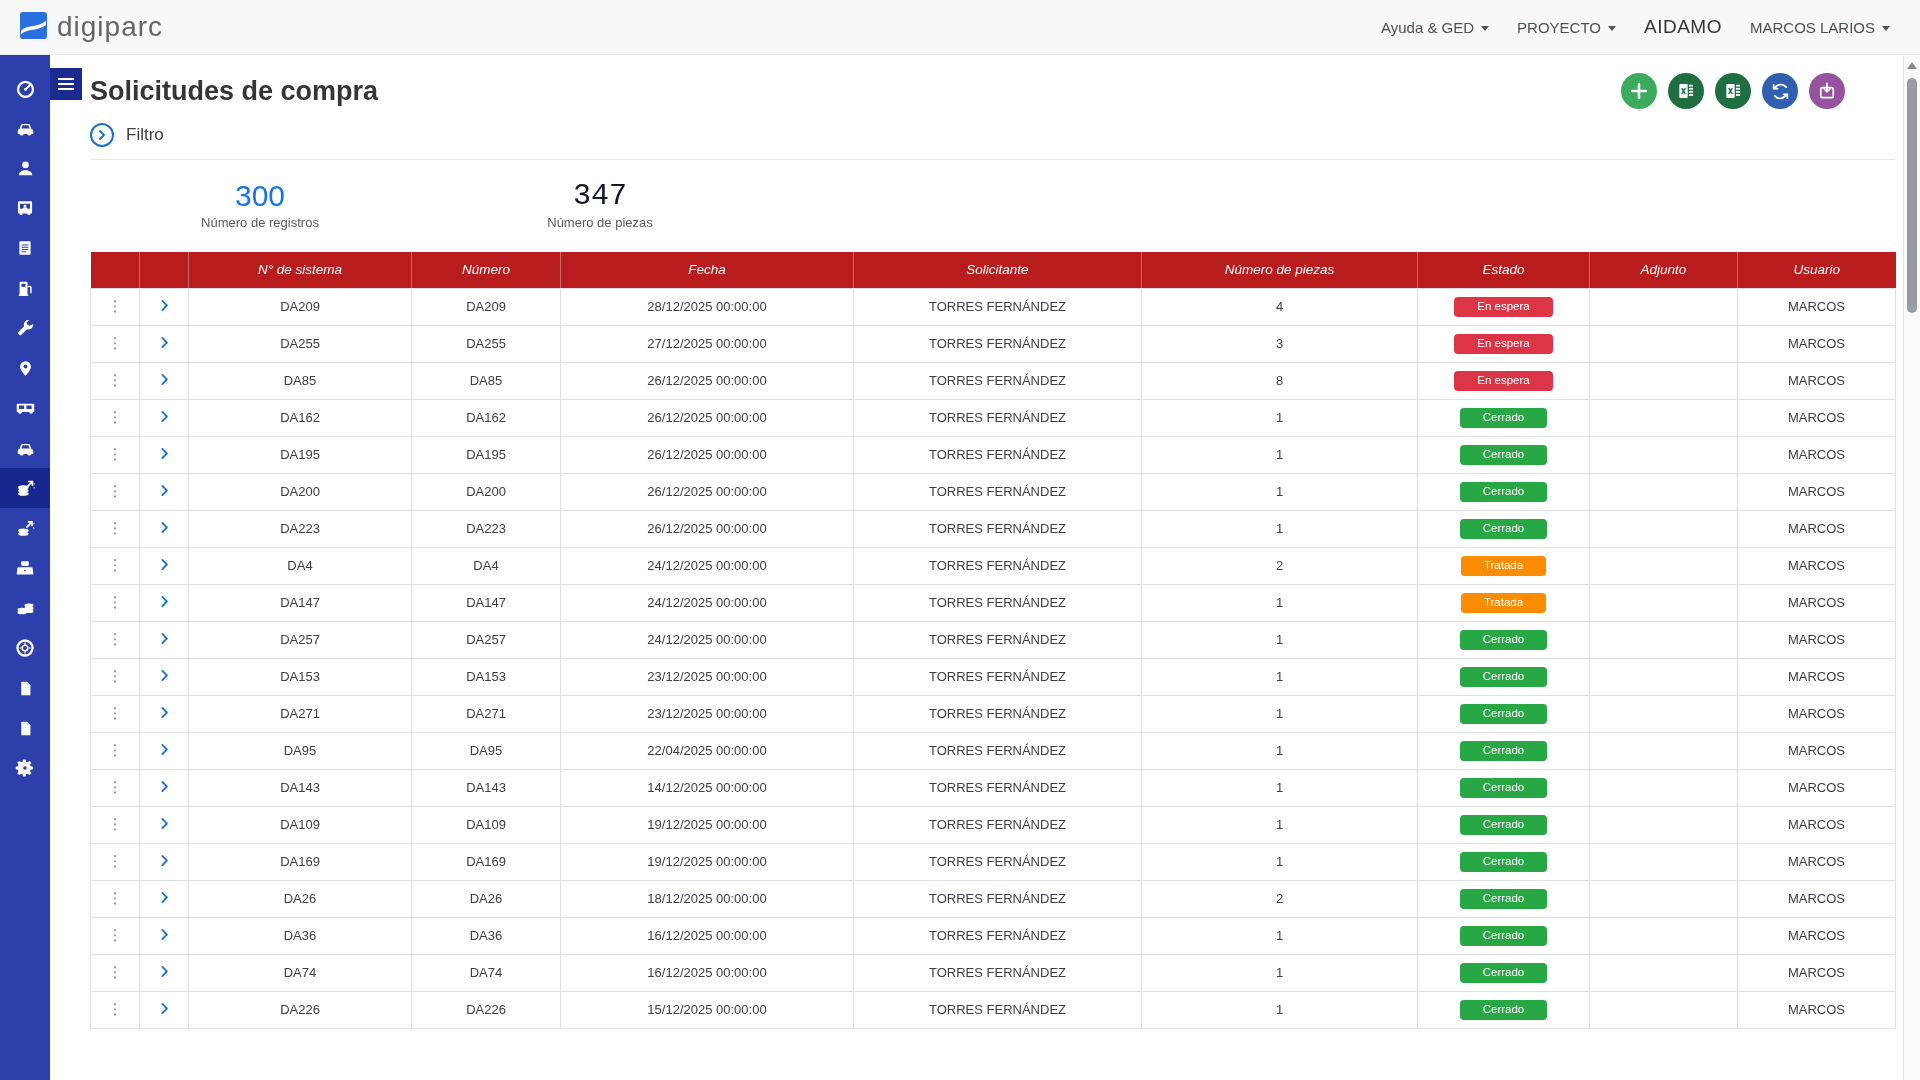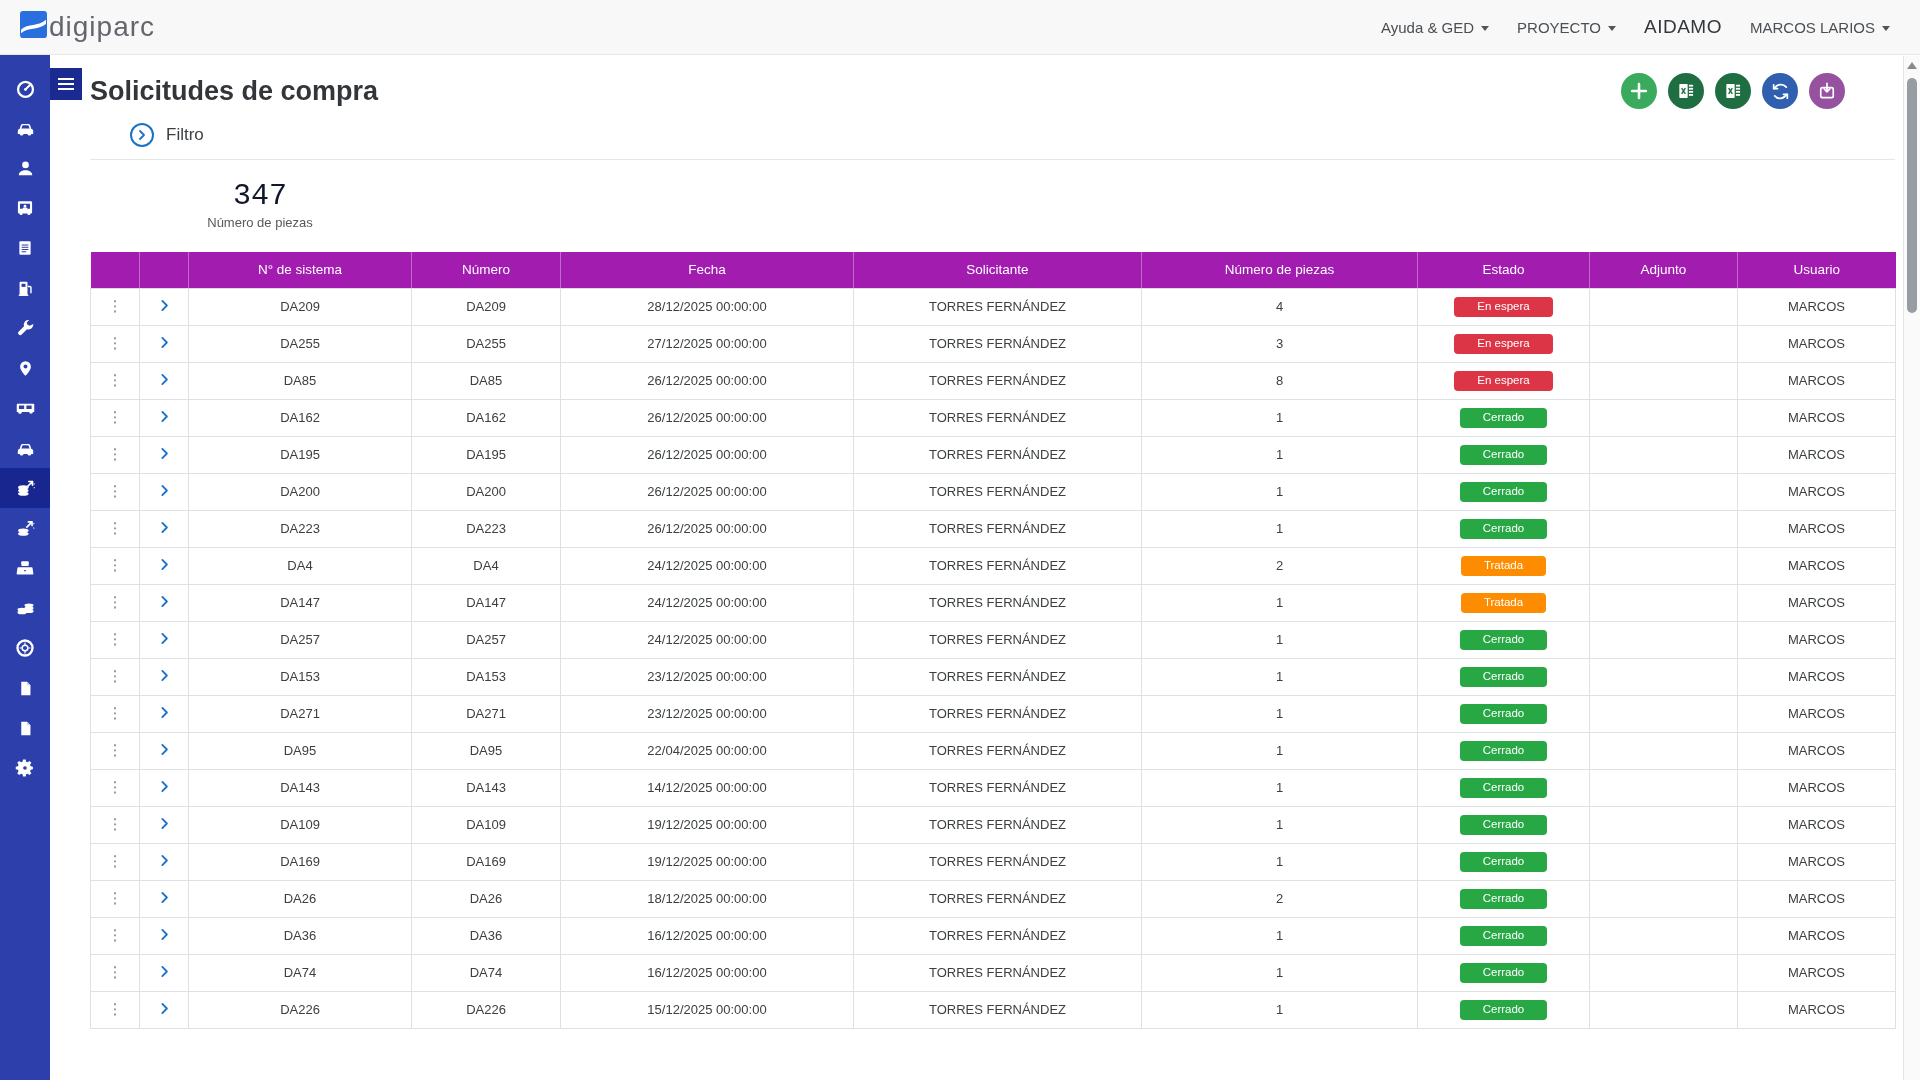--- a/index.html
+++ b/index.html
@@ -4,21 +4,21 @@
 <style>
   * { margin:0; padding:0; box-sizing:border-box; }
   html,body { width:1920px; height:1080px; overflow:hidden; background:#fff;
               font-family:"Liberation Sans", sans-serif; }
 
   
   .topbar { position:absolute; left:0; top:0; width:1920px; height:55px;
             background:#f8f8f8; border-bottom:1px solid #e7e7e7;
             display:flex; align-items:center; justify-content:space-between;
             padding:0 30px 0 20px; z-index:30; }
-  .brand { display:flex; gap:2px; }
+  .brand { display:flex; align-items:center; gap:10px; }
   .brand-text { font-size:28px; color:#63666d; font-weight:300; letter-spacing:1px; }
   .topnav { display:flex; gap:28px; }
   .nav-item { display:flex; align-items:center; gap:7px; font-size:15px; color:#4a4f54; cursor:pointer; }
   .nav-item.emphasis { font-size:19px; color:#33363b; letter-spacing:0.5px; }
   .caret { width:0; height:0; border-left:4.5px solid transparent; border-right:4.5px solid transparent;
            border-top:5px solid #555; margin-top:2px; }
 
   
   .sidebar { position:absolute; left:0; top:55px; width:50px; height:1025px;
              background:#2d3fab; z-index:20; padding-top:13px; }
@@ -34,36 +34,36 @@
   
   .content { position:absolute; left:50px; top:55px; width:1853px; height:1025px;
              background:#fff; padding:0 0 0 40px; }
   .head-row { display:flex; align-items:center; justify-content:space-between;
               margin-top:18px; padding-right:58px; }
   .page-title { font-size:27px; font-weight:700; color:#32363b; }
   .toolbar { display:flex; gap:11px; }
   .tool-btn { width:36px; height:36px; border-radius:50%; border:none; cursor:pointer;
               display:flex; align-items:center; justify-content:center; padding:0; }
 
-  .filter-row { display:flex; align-items:center; gap:12px; margin-top:14px; cursor:pointer;margin-left:40px; }
+  .filter-row { display:flex; align-items:center; gap:12px; margin-top:14px; cursor:pointer; }
   .filter-circle { width:24px; height:24px; border-radius:50%; border:2px solid #1a73c8;
                    display:flex; align-items:center; justify-content:center; }
   .filter-label { font-size:17px; color:#3c4043; }
   .divider { width:1805px; height:1px; background:#e4e6e9; margin-top:12px; }
 
   .stats { display:flex; margin-top:20px; margin-left:50px; gap:100px; }
   .stat { width:240px; text-align:center; }
   .stat-value { font-size:30px; line-height:32px; }
   .stat-label { font-size:13px; color:#55595e; margin-top:3px; }
 
   
   table { border-collapse:collapse; table-layout:fixed; width:1805px; margin-top:22px; }
-  thead th { background:#a21caf; color:#fff; font-weight:400; font-size:13.5px;
+  thead th { background:#b91c1c; color:#fff; font-weight:400; font-size:13.5px;
              height:36px; border-right:1px solid rgba(255,255,255,0.35);
-             border-bottom:1px solid #d9dde3; text-align:center; }
+             border-bottom:1px solid #d9dde3; text-align:center;font-style:italic; }
   thead th:last-child { border-right:none; }
   tbody td { height:37px; border:1px solid #dde1e6; border-left:none; font-size:13px;
              color:#3c4043; text-align:center; vertical-align:middle; background:#fff; }
   tbody tr td:first-child { border-left:1px solid #dde1e6; }
   td.solicitante { background:#fff; }
   .dots { color:#7a7f85; font-size:15px; letter-spacing:0; cursor:pointer; line-height:10px; }
   .chev { cursor:pointer; display:inline-block; }
   .badge { display:inline-block; padding:3px 23px 4px; border-radius:4px;
            color:#fff; font-size:11.5px; line-height:13px; }
 
@@ -343,20 +343,24 @@
           <path d="M4 2l4 4-4 4" fill="none" stroke="#1a73c8" stroke-width="1.8" stroke-linecap="round" stroke-linejoin="round"></path>
         </svg>
     </span>
     <span class="filter-label">Filtro</span>
   </div>
 
   <div class="divider"></div>
 
   <div class="stats" id="stats">
       <div class="stat">
+        <div class="stat-value" style="color: rgb(26, 115, 232);">300</div>
+        <div class="stat-label">Número de registros</div>
+      </div>
+      <div class="stat">
         <div class="stat-value" style="color: #0f172a; font-family: Liberation Mono, monospace;">347</div>
         <div class="stat-label">Número de piezas</div>
       </div>
     </div>
 
   <table>
     <colgroup>
       <col style="width:49px">
         <col style="width:49px">
         <col style="width:223px">

